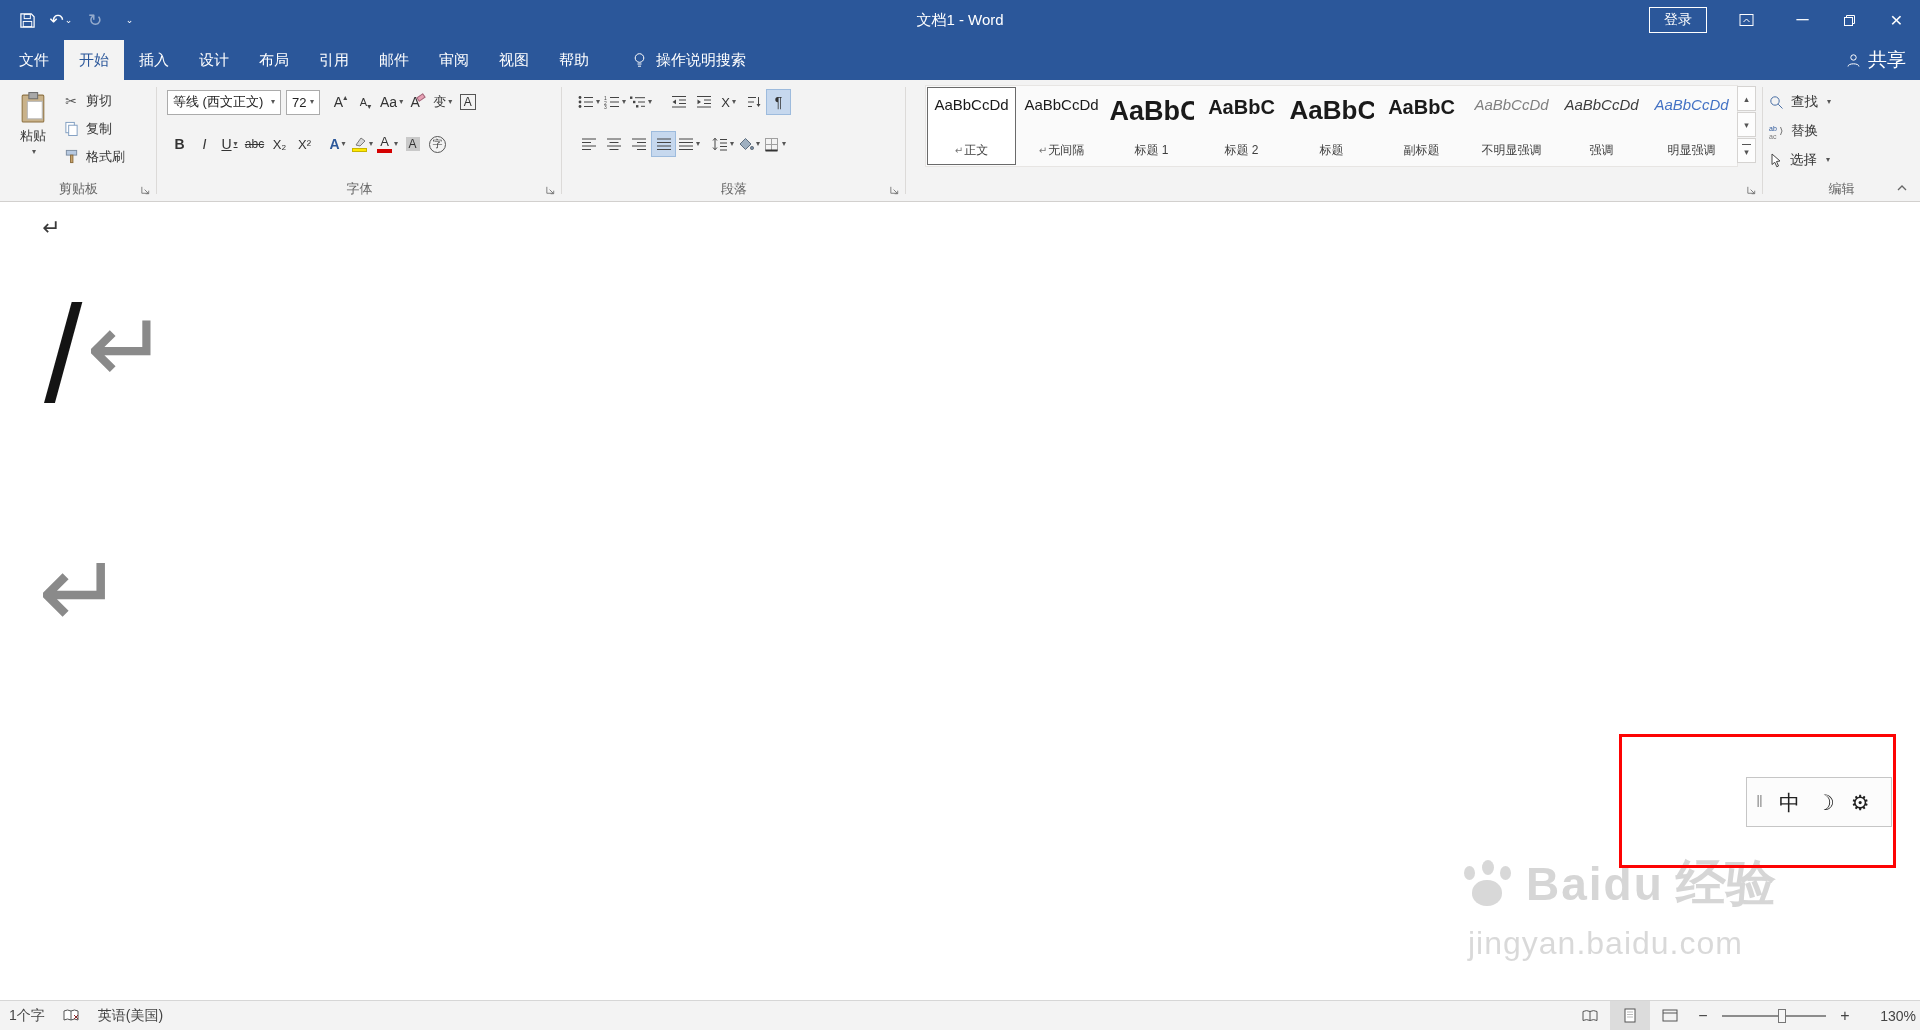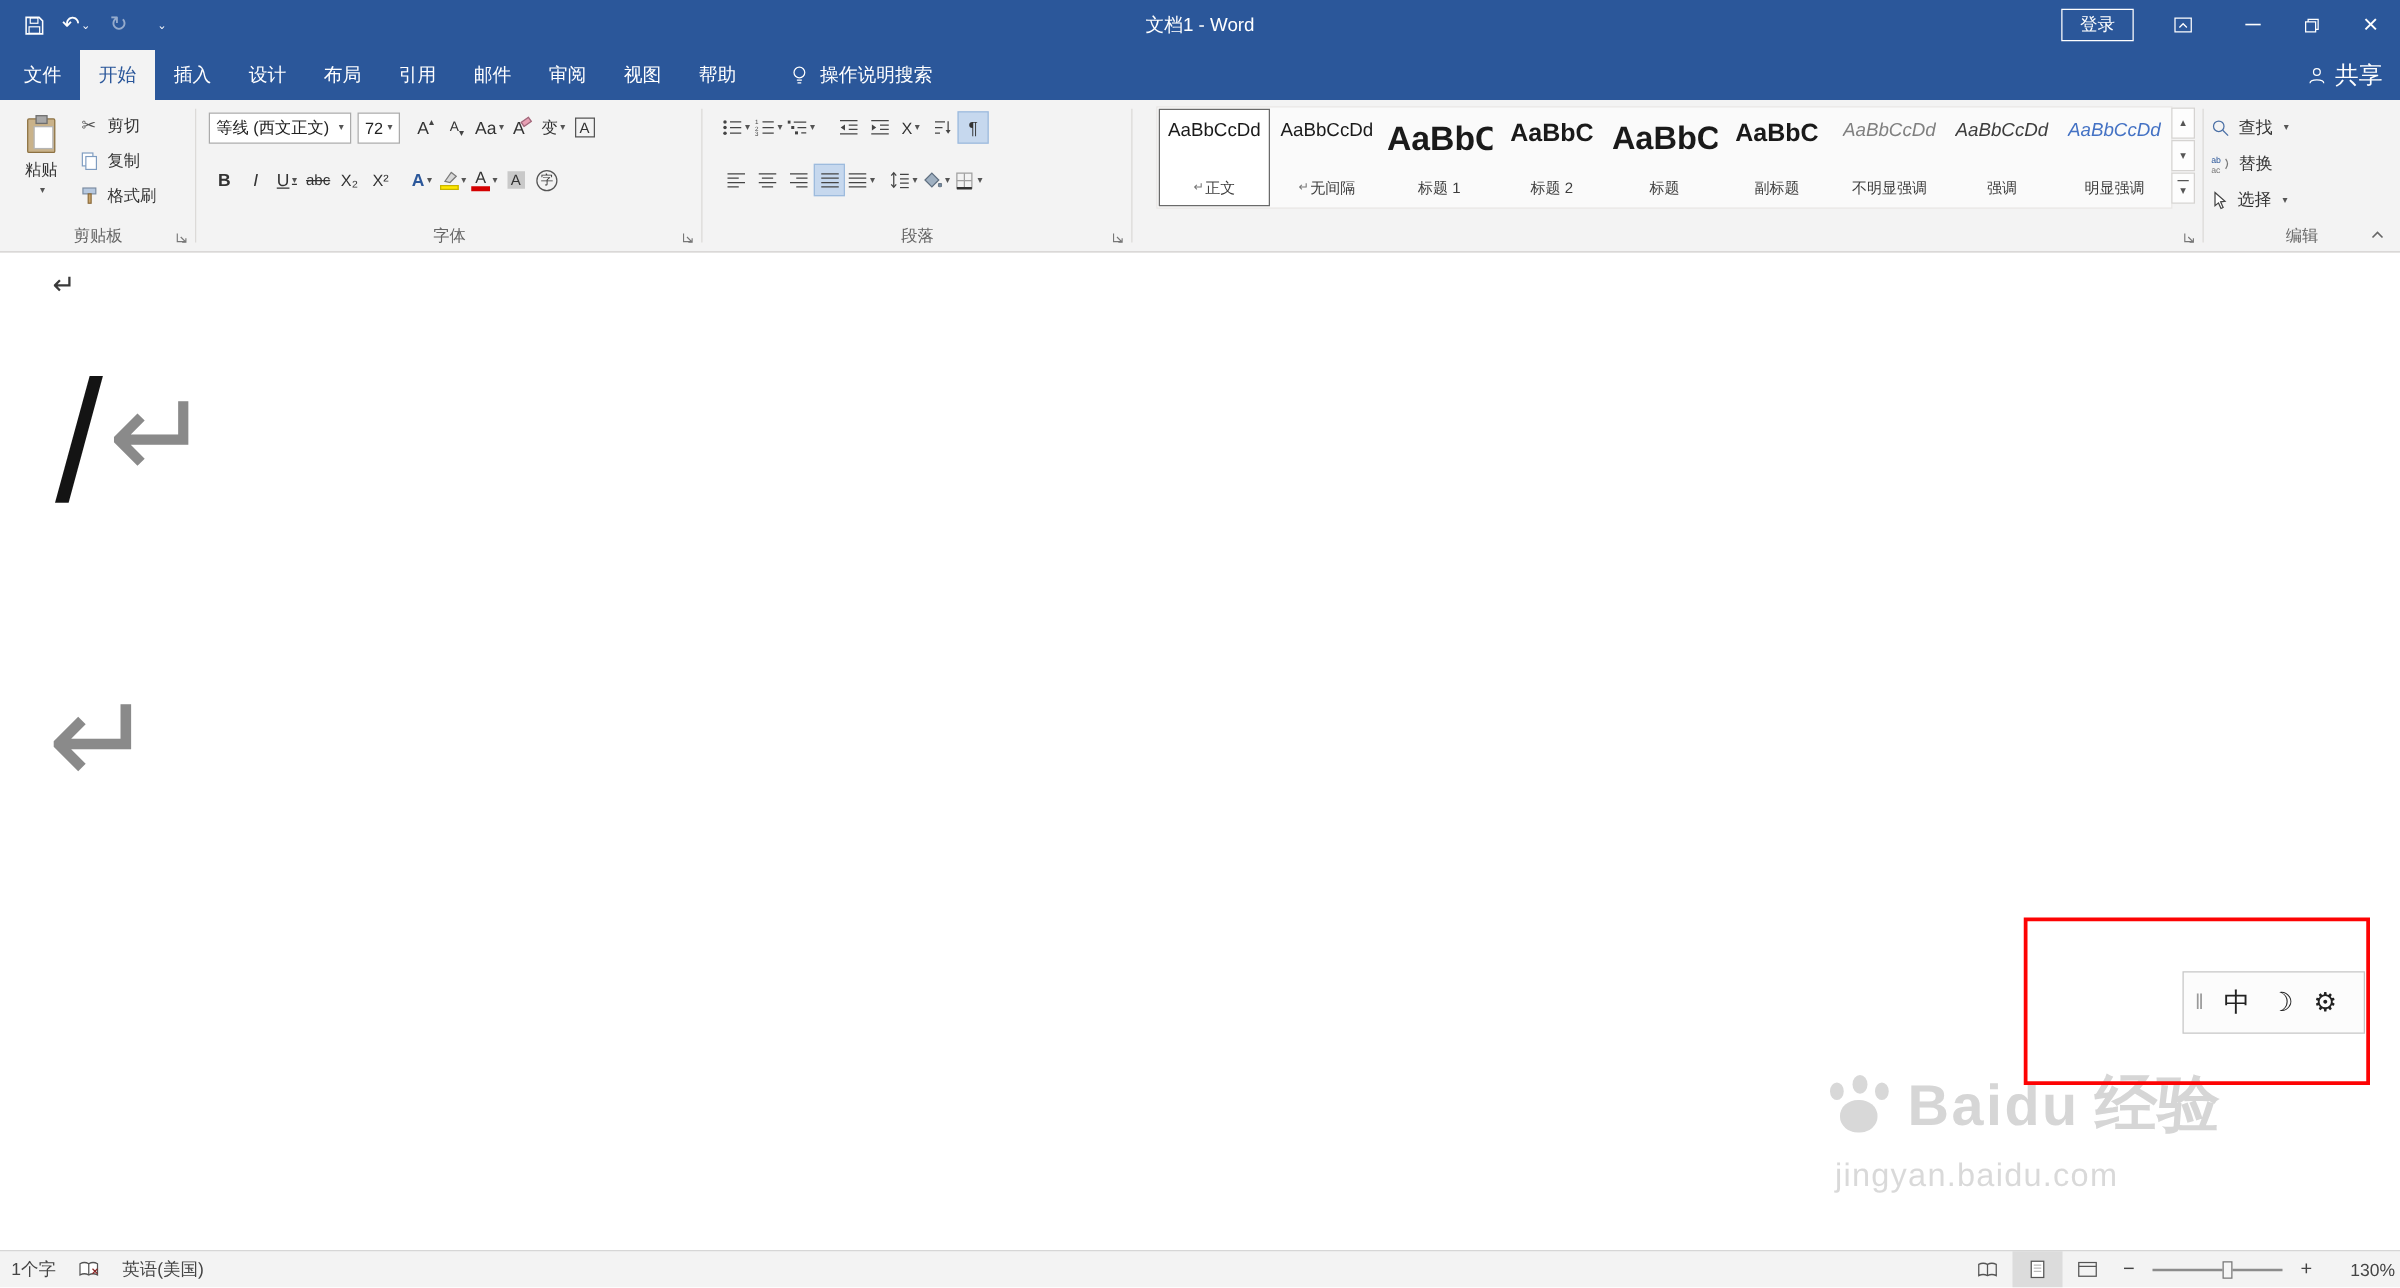--- a/index.html
+++ b/index.html
@@ -94,21 +94,21 @@
   .slash{font-size:138px;line-height:.92;color:#141414;font-weight:400}
   .mark-lg{font-size:98px;line-height:1;color:#8a8a8a}
   .mark-next{margin-left:4px;margin-top:8px}
   .mark-second{position:absolute;left:38px;top:338px;font-size:102px;line-height:1;color:#8a8a8a}
 
   
   .watermark{position:absolute;left:1462px;top:850px;z-index:4;color:#d2d2d2;opacity:.95}
   .wm-row{display:flex;align-items:center;gap:12px}
   .wm-brand{font-size:46px;font-weight:bold;letter-spacing:2px;color:#d4d4d4}
   .wm-cn{font-size:50px;font-weight:bold;color:#d4d4d4}
-  .wm-url{font-size:26px;color:#d8d8d8;margin-top:8px;margin-left:6px;letter-spacing:1px}
+  .wm-url{font-size:32px;color:#d8d8d8;margin-top:8px;margin-left:6px;letter-spacing:1px}
   .paw{position:relative;width:52px;height:48px;display:inline-block}
   .paw i{position:absolute;background:#d6d6d6;border-radius:50%}
   .paw .pbig{left:10px;top:20px;width:30px;height:26px;border-radius:48%}
   .paw .p1{left:2px;top:6px;width:11px;height:14px}
   .paw .p2{left:20px;top:0;width:12px;height:15px}
   .paw .p3{left:38px;top:6px;width:11px;height:14px}
 
   
   .red-box{position:absolute;left:1619px;top:734px;width:277px;height:134px;border:3px solid #fd0303;z-index:9;background:transparent}
   .ime{position:absolute;left:1746px;top:777px;width:146px;height:50px;background:#fcfcfc;border:1px solid #c6c6c6;display:flex;align-items:center;padding:0 9px;gap:16px;z-index:10}

